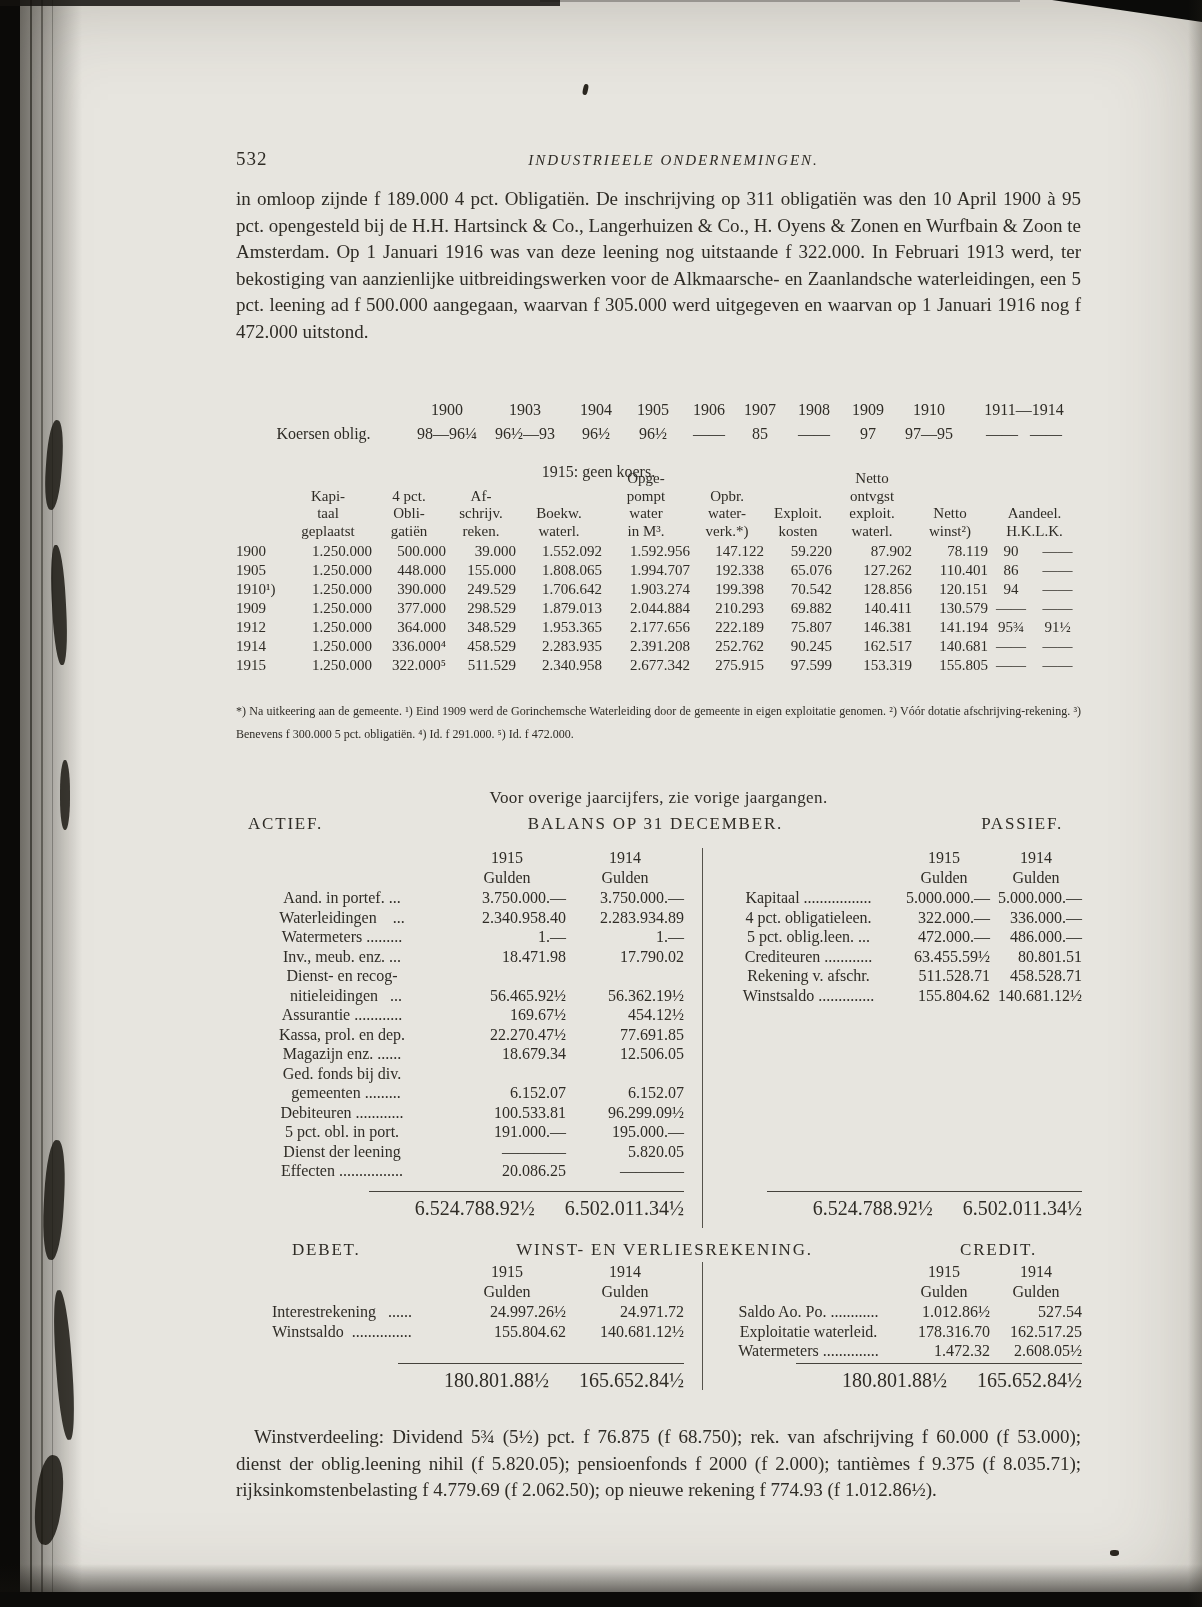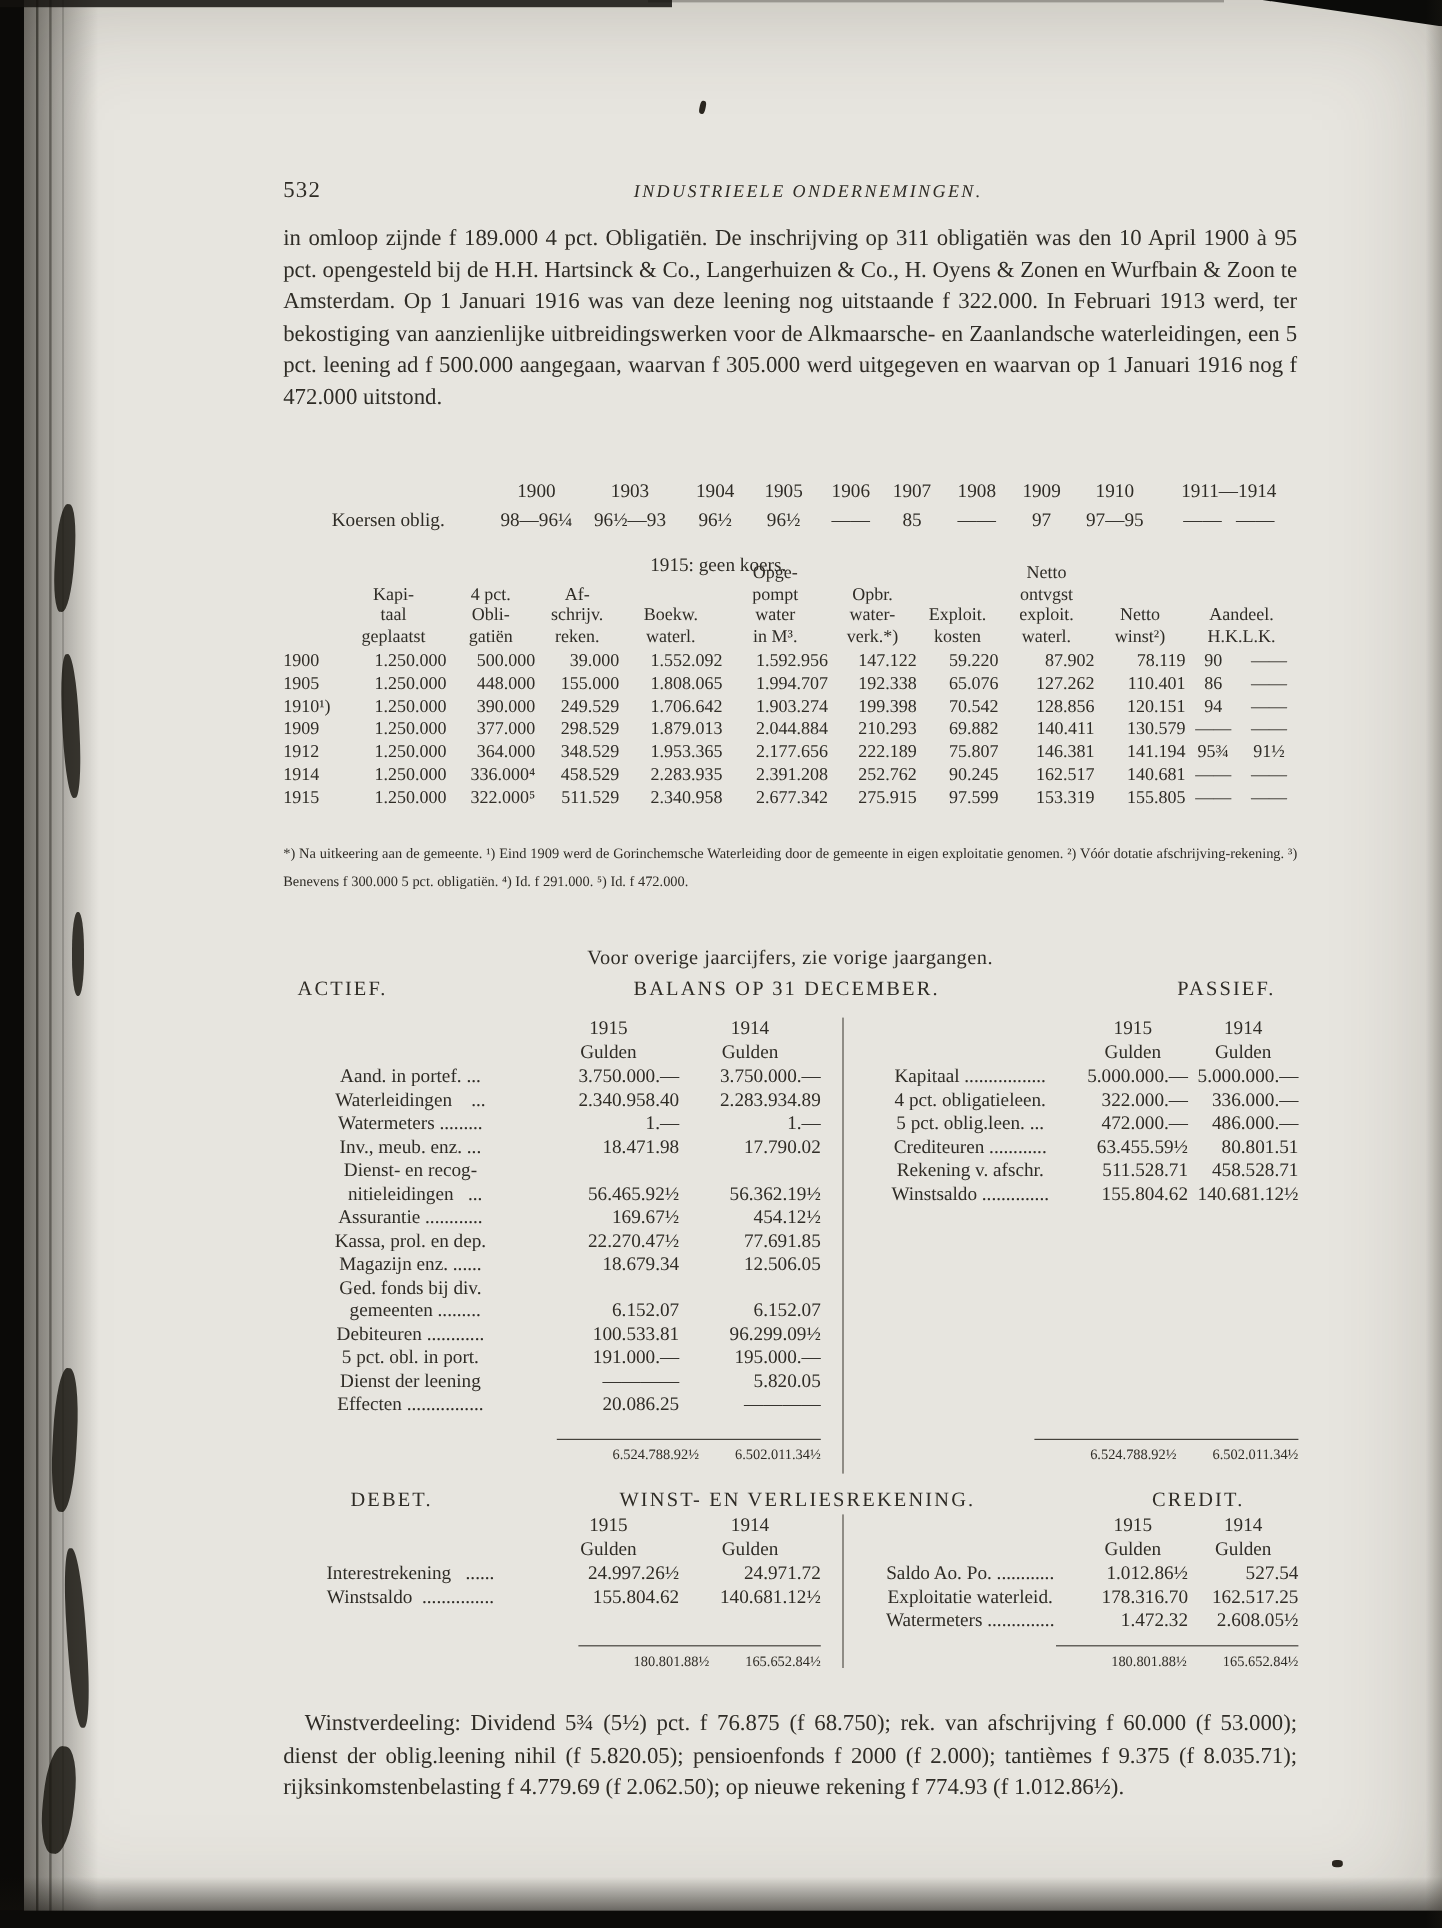--- a/index.html
+++ b/index.html
@@ -75,21 +75,21 @@
   .balans-body .vdiv{height:380px;}
   .wv-body{top:1262px;}
   .wv-body .side{height:130px;}
   .wv-body .vdiv{height:128px;}
   .fin{width:100%;table-layout:fixed;font-size:16px;}
   .fin thead td{text-align:center;line-height:20px;padding:0;white-space:pre;}
   .fin tbody td{line-height:19.5px;padding:0;white-space:pre;text-align:right;}
   .fin tbody td:first-child{text-align:center;}
   .totals{position:absolute;bottom:0;right:0;}
   .totline{border-top:1.5px solid var(--rule);padding:5px 0 0 46px;display:flex;
-    gap:30px;font-size:12px;white-space:pre;}
+    gap:30px;font-size:20px;white-space:pre;}
   
   .winstv{top:1424px;font-size:19px;line-height:26.5px;text-align:justify;text-indent:18px;}
 </style>
 </head>
 <body>
 
 <div class="page">
 
   <div class="abs edge-left-black"></div>
   <div class="abs edge-left-fade"></div>

